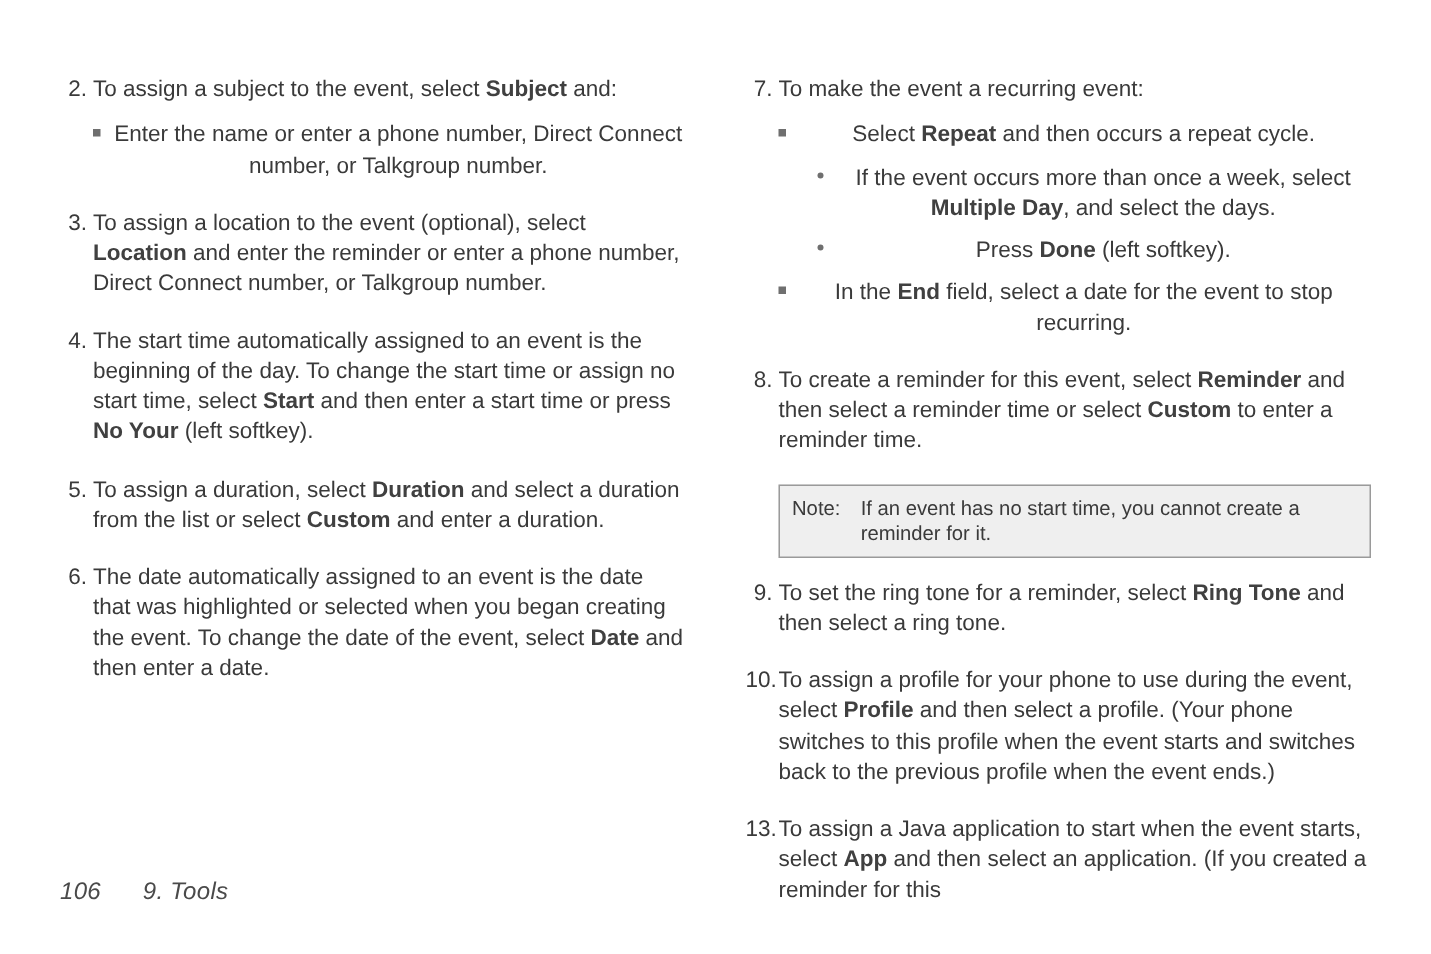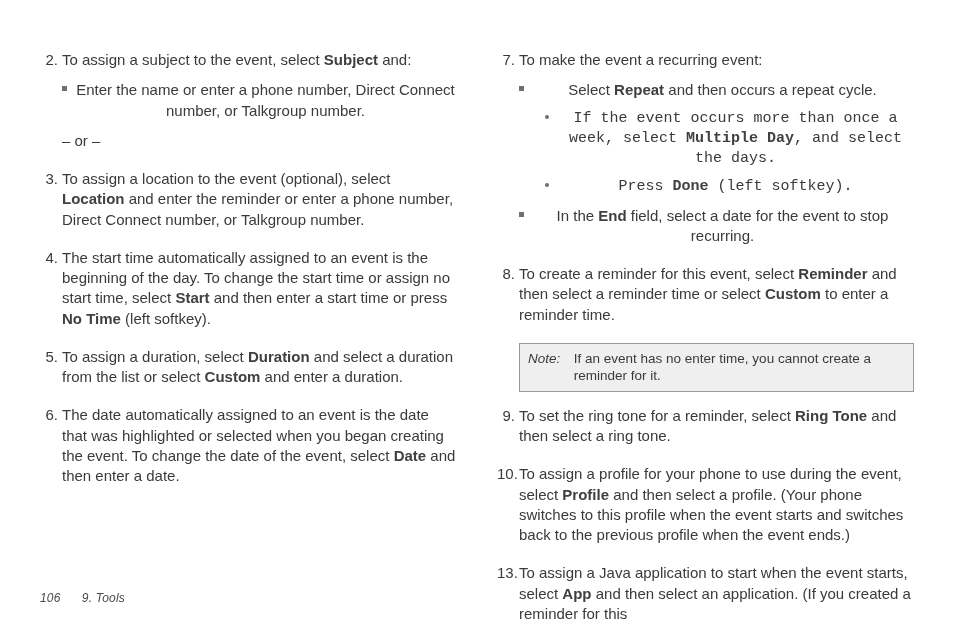--- a/index.html
+++ b/index.html
@@ -63,21 +63,20 @@
     background: #6f6f6f;
   }
   .sub2 {
     margin-top: 8px;
     padding-left: 14px;
   }
   .sub2 .row2 {
     position: relative;
     padding-left: 12px;
     margin-bottom: 8px;
-    font-family: Liberation Mono, monospace;
   }
   .sub2 .row2 .dot {
     position: absolute;
     left: 0;
     top: 6px;
     width: 4px;
     height: 4px;
     border-radius: 50%;
     background: #6f6f6f;
   }
@@ -88,35 +87,34 @@
   b { font-weight: 700; color:#404040; }
   .notebox {
     border: 1px solid #9a9a9a;
     background: #efefef;
     padding: 6px 8px 6px 8px;
     margin: 6px 0 14px 22px;
     font-size: 13.5px;
     line-height: 1.3;
   }
   .notebox .nlabel {
-    font-style: italic;
     display: inline-block;
     width: 42px;
   }
   .notebox .ntext {
     display: inline-block;
     vertical-align: top;
     width: calc(100% - 50px);
   }
   .footer {
     position: absolute;
     left: 40px;
     bottom: 30px;
     font-style: italic;
-    font-size: 12px;
+    font-size: 16px;
     color: #4a4a4a;
     letter-spacing: 0.2px;
   }
 </style>
 </head>
 <body>
 
 <div class="page">
   <div class="cols">
 
@@ -127,31 +125,30 @@
           <span class="num">2.</span>
           <span>
             <span>To assign a subject to the event, select </span><b>Subject</b><span> and:</span>
           </span>
           <div class="sub">
             <div class="row">
               <span class="sq"></span>
               <span>Enter the name or enter a phone number, Direct Connect number, or Talkgroup number.</span>
             </div>
           </div>
-          <div class="plain">– or –</div>
         </li>
 
         <li>
           <span class="num">3.</span>
           <span>To assign a location to the event (optional), select </span><b>Location</b><span> and enter the reminder or enter a phone number, Direct Connect number, or Talkgroup number.</span>
         </li>
 
         <li>
           <span class="num">4.</span>
-          <span>The start time automatically assigned to an event is the beginning of the day. To change the start time or assign no start time, select </span><b>Start</b><span> and then enter a start time or press </span><b>No Time</b><span> (left softkey).</span>
+          <span>The start time automatically assigned to an event is the beginning of the day. To change the start time or assign no start time, select </span><b>Start</b><span> and then enter a start time or press </span><b>No Your</b><span> (left softkey).</span>
         </li>
 
         <li>
           <span class="num">5.</span>
           <span>To assign a duration, select </span><b>Duration</b><span> and select a duration from the list or select </span><b>Custom</b><span> and enter a duration.</span>
         </li>
 
         <li>
           <span class="num">6.</span>
           <span>The date automatically assigned to an event is the date that was highlighted or selected when you began creating the event. To change the date of the event, select </span><b>Date</b><span> and then enter a date.</span>
@@ -190,21 +187,21 @@
 
         <li>
           <span class="num">8.</span>
           <span>To create a reminder for this event, select </span><b>Reminder</b><span> and then select a reminder time or select </span><b>Custom</b><span> to enter a reminder time.</span>
         </li>
 
       </ol>
 
       <div class="notebox">
         <span class="nlabel">Note:</span>
-        <span class="ntext">If an event has no enter time, you cannot create a reminder for it.</span>
+        <span class="ntext">If an event has no start time, you cannot create a reminder for it.</span>
       </div>
 
       <ol class="steps">
 
         <li>
           <span class="num">9.</span>
           <span>To set the ring tone for a reminder, select </span><b>Ring Tone</b><span> and then select a ring tone.</span>
         </li>
 
         <li>

